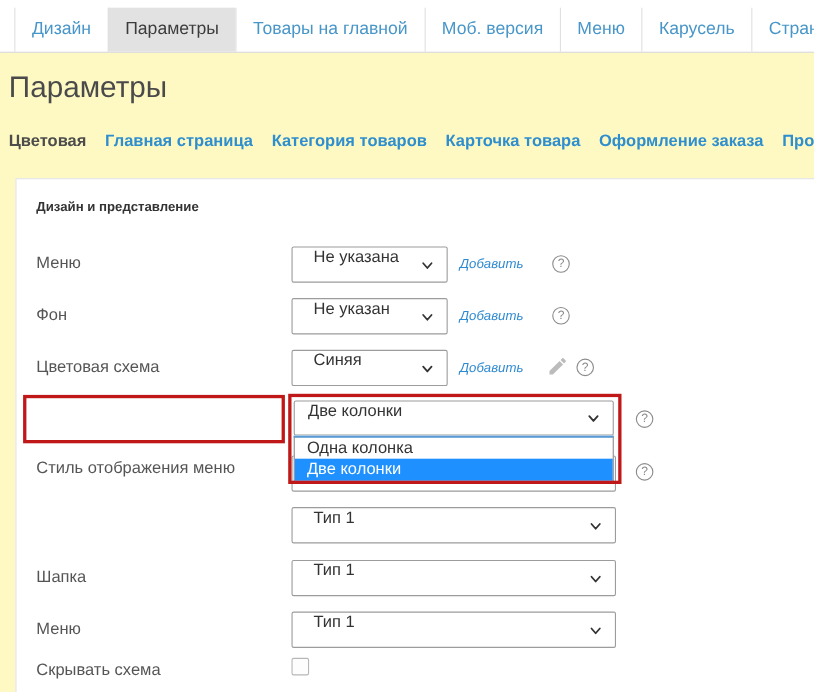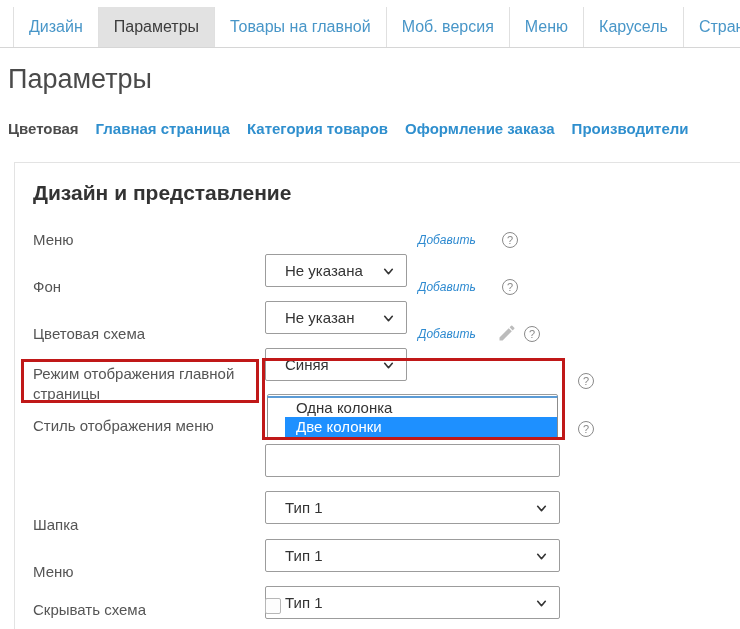--- a/index.html
+++ b/index.html
@@ -1,20 +1,20 @@
 <!DOCTYPE html>
 <html><head>
 <meta charset="utf-8">
 <style>
   * { margin:0; padding:0; box-sizing:border-box; }
   html,body { background:#ededed; }
   body { font-family:"Liberation Sans", sans-serif; }
   #screen {
     position:relative; width:740px; height:629px;
-    background:#ffffff; overflow:hidden;
+    background:#fef9c3; overflow:hidden;
   }
   
   .topbar {
     position:absolute; left:0; top:0; width:740px; height:48px;
     background:#ffffff; border-bottom:1px solid #d6d6d6;
   }
   .tabs {
     position:absolute; left:13px; bottom:0; display:flex; height:40px;
   }
   .tab {
@@ -36,46 +36,44 @@
   }
   .subtab { color:#2f8fce; cursor:pointer; }
   .subtab.active { color:#4c4c4c; cursor:default; }
   
   .card {
     position:absolute; left:14px; top:162px; width:730px; height:470px;
     background:#ffffff; border:1px solid #e3e3e3;
   }
   .section-title {
     position:absolute; left:33px; top:181px;
-    font-size:21px; font-weight:700; color:#333333;
+    font-size:12px; font-weight:700; color:#333333;
   }
   .field-label {
     position:absolute; left:33px; width:205px;
     font-size:15px; color:#555555; line-height:20px;
   }
   
   .select {
     position:absolute; background:#ffffff; border:1px solid #9c9c9c;
-    border-radius:2px; height:33px; display:flex; align-items:center;
+    border-radius:2px; height:33px; display:flex; 
     cursor:pointer;
-    margin-top:30px;
   }
   .select--narrow { left:265px; width:142px; }
   .select--wide   { left:265px; width:295px; }
   .select-text { font-size:15px; color:#333333; padding-left:19px; }
   .chevron { position:absolute; right:11px; top:50%; margin-top:-6px; width:13px; height:13px; }
   .chevron svg { display:block; }
   
   .select--open { left:267px; top:364px; width:291px; height:32px; z-index:2; }
   .select--open .select-text { padding-left:12px; }
   .dropdown {
     position:absolute; left:267px; top:396px; width:291px; z-index:2;
     background:#ffffff; border:1px solid #8c8c8c;
     border-top:2px solid #5b9bd5;
-    padding-left:17px;
   }
   .dropdown .opt {
     font-size:15px; color:#333333; padding-left:11px; height:19px;
     line-height:19px; cursor:pointer; white-space:nowrap;
   }
   .dropdown .opt.selected {
     background:#1e90ff; color:#ffffff; height:20px; line-height:20px;
   }
   .select--hidden-behind { left:265px; top:414px; width:295px; z-index:0; }
   
@@ -116,20 +114,21 @@
       <div class="tab">Страницы и блоки</div>
     </div>
   </div>
 
   <div class="page-title">Параметры</div>
 
   <div class="subtabs">
     <div class="subtab active">Цветовая</div>
     <div class="subtab">Главная страница</div>
     <div class="subtab">Категория товаров</div>
+    <div class="subtab">Карточка товара</div>
     <div class="subtab">Оформление заказа</div>
     <div class="subtab">Производители</div>
   </div>
 
   <div class="card"></div>
 
   <div class="section-title">Дизайн и представление</div>
 
   <div class="field-label" style="top:230px">Меню</div>
   <div class="select select--narrow" style="top:224px">
@@ -165,21 +164,20 @@
     </span>
   </div>
   <div class="add-link" style="top:324px">Добавить</div>
   <div class="pencil-icon" style="left:497px; top:323px">
     <svg width="20" height="20" viewBox="0 0 24 24" fill="#bcbcbc">
         <path d="M3 17.25V21h3.75L17.8 9.94l-3.75-3.75L3 17.25zM20.7 7.04a1 1 0 0 0 0-1.41l-2.34-2.34a1 1 0 0 0-1.41 0l-1.83 1.83 3.75 3.75 1.83-1.83z"></path>
       </svg>
   </div>
   <div class="help-icon" style="left:524px; top:326px">?</div>
 
-  <div class="field-label" style="top:364px">Режим отображения главной страницы</div>
 
   <div class="select select--wide select--hidden-behind"></div>
 
   <div class="select select--open">
     <span class="select-text">Две колонки</span>
     <span class="chevron">
       <svg width="13" height="13" viewBox="0 0 24 24" fill="none" stroke="#333" stroke-width="3" stroke-linecap="round" stroke-linejoin="round">
           <polyline points="5,8 12,16 19,8"></polyline>
         </svg>
     </span>

